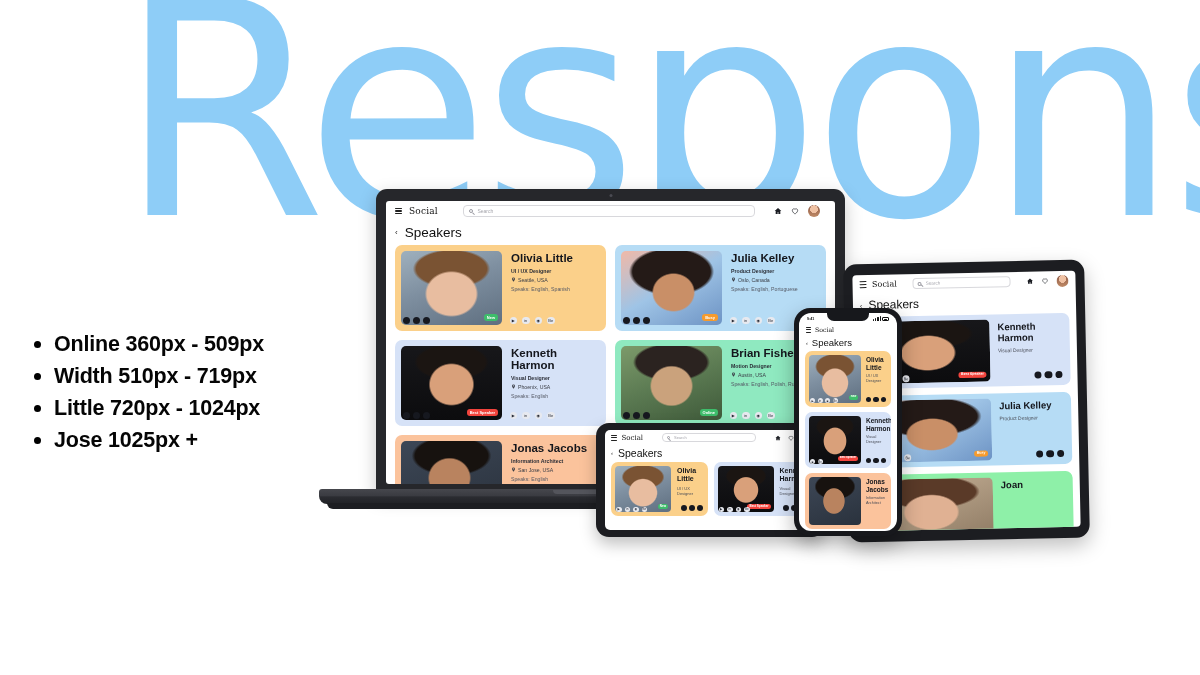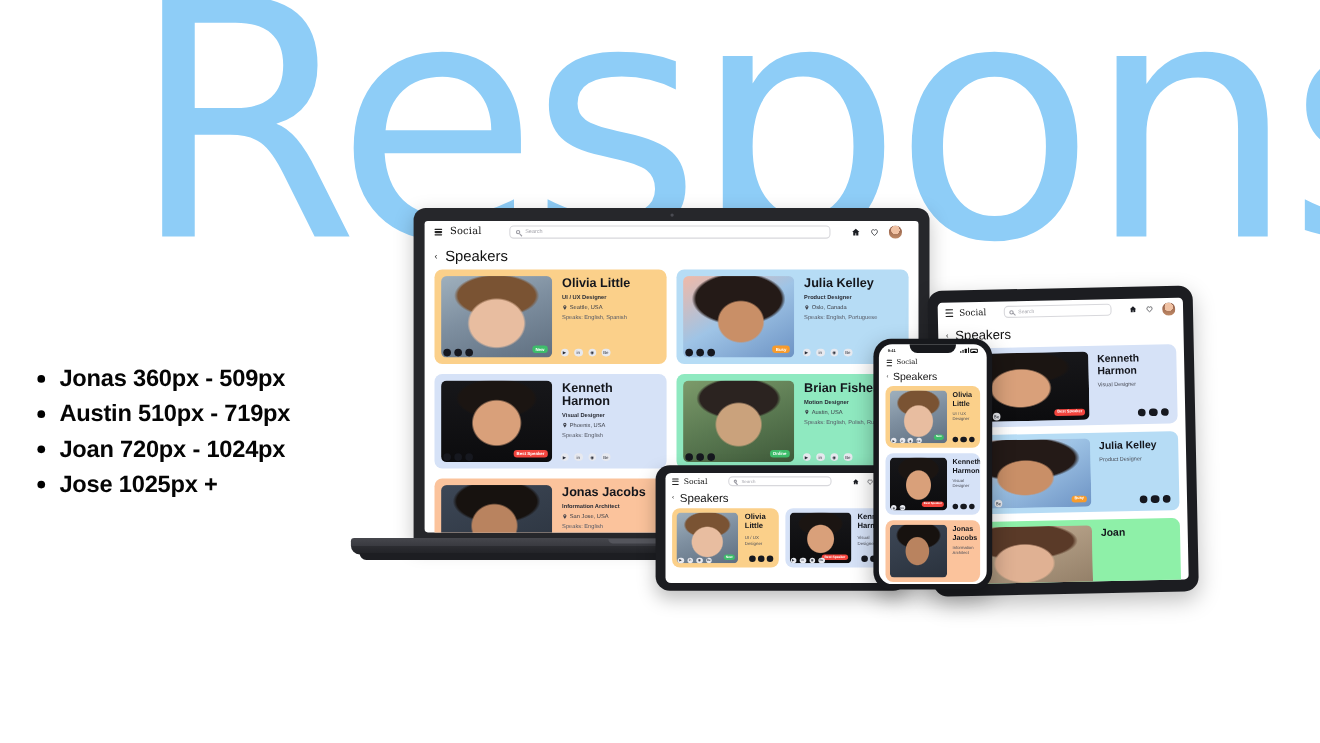--- a/index.html
+++ b/index.html
@@ -251,23 +251,23 @@
       radial-gradient(ellipse 36% 46% at 50% 54%, #e0b193 0 58%, rgba(0,0,0,0) 63%),
       radial-gradient(ellipse 58% 40% at 50% 22%, #5a3a28 0 62%, rgba(0,0,0,0) 68%),
       linear-gradient(160deg, #c9b49a 0%, #8e7a63 100%); }
 </style>
 </head>
 <body>
 
 <div class="hero-word">Respons</div>
 
 <ul class="breakpoints">
-  <li>Jonas 360px - 509px</li>
-  <li>Austin 510px - 719px</li>
-  <li>Joan 720px - 1024px</li>
+  <li>Online 360px - 509px</li>
+  <li>Width 510px - 719px</li>
+  <li>Little 720px - 1024px</li>
   <li>Jose 1025px +</li>
 </ul>
 
 <div class="laptop">
   <div class="lap-lid">
     <div class="lap-cam"></div>
     <div class="lap-screen scr lap">
 
       <div class="topbar">
         <div class="hamb">

